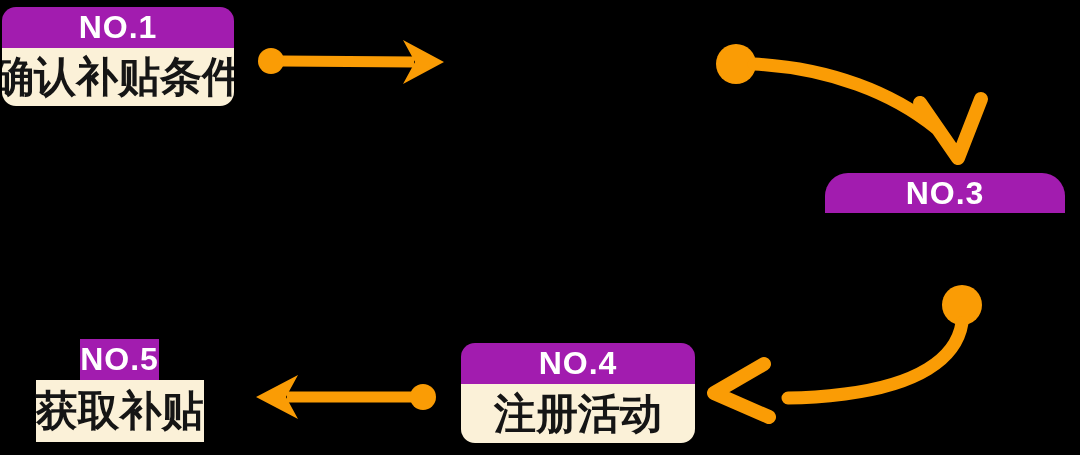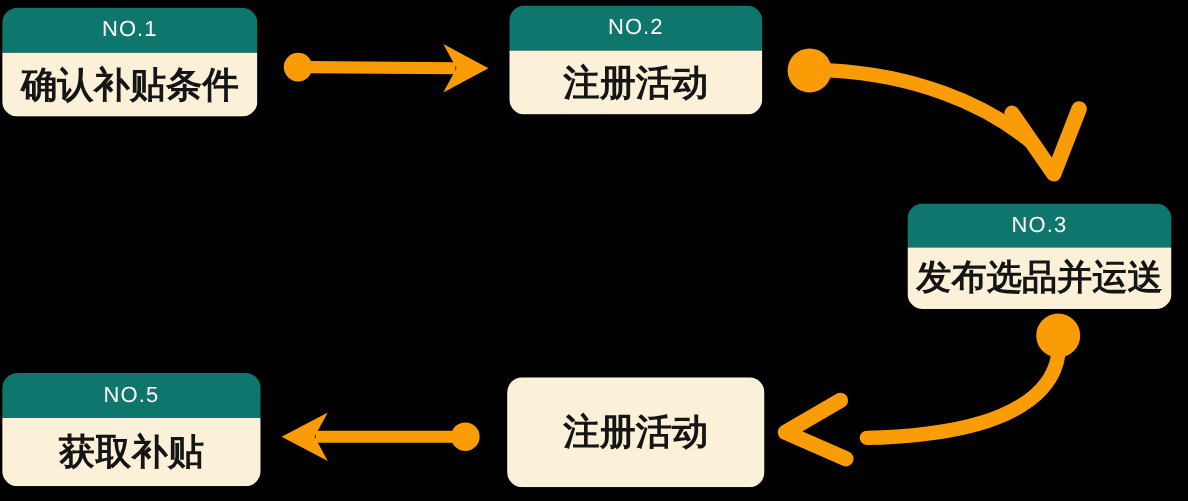--- a/index.html
+++ b/index.html
@@ -13,45 +13,45 @@
   .arrow-layer{position:absolute;left:0;top:0;width:1080px;height:455px;}
   .arrow-stroke{stroke:#FA9C05;fill:none;}
   .arrow-fill{fill:#FA9C05;stroke:none;}
   .step{
     position:absolute;
     border-radius:14px;
     overflow:hidden;
     display:flex;flex-direction:column;
   }
   .step-header{
-    background:#0f766e;
+    background:#a21caf;
     color:#FFFFFF;
-    font-weight:normal;
-    font-size:20px;
+    font-weight:bold;
+    font-size:32px;
     height:41px;
     display:flex;align-items:center;justify-content:center;
     letter-spacing:1px;
     flex:0 0 auto;
   }
   .step-body{
     background:#FBF1D8;
     color:#151515;
     font-weight:bold;
-    font-size:33px;
+    font-size:42px;
     flex:1 1 auto;
     display:flex;align-items:center;justify-content:center;
     white-space:nowrap;
   }
   #box1{left:2px;  top:7px;   width:232px;height:99px;}
   #box2{left:463px;top:5px;   width:230px;height:99px;}
-  #box3{left:825px;top:185px; width:240px;height:96px;}
+  #box3{left:825px;top:173px; width:240px;height:96px;border-radius:23px;}
   #box3 .step-header{height:40px;}
   #box3 .step-body{font-size:32px;}
   #box4{left:461px;top:343px; width:234px;height:100px;}
-  #box5{left:2px;  top:339px; width:235px;height:103px;}
+  #box5{left:2px;  top:339px; width:235px;height:103px;align-items:center;}
 </style>
 </head>
 <body>
 
 <div class="canvas">
 
   <svg class="arrow-layer" viewBox="0 0 1080 455" xmlns="http://www.w3.org/2000/svg">
 
     <g>
       <circle class="arrow-fill" cx="271" cy="61" r="13"></circle>
@@ -76,31 +76,27 @@
       <path class="arrow-stroke" d="M412,397 L287,397" stroke-width="11"></path>
       <polygon class="arrow-fill" points="256,397 298,375 286,397 298,419"></polygon>
     </g>
   </svg>
 
   <div class="step" id="box1">
     <div class="step-header">NO.1</div>
     <div class="step-body">确认补贴条件</div>
   </div>
 
-  <div class="step" id="box2">
-    <div class="step-header">NO.2</div>
-    <div class="step-body">注册活动</div>
-  </div>
 
   <div class="step" id="box3">
     <div class="step-header">NO.3</div>
-    <div class="step-body">发布选品并运送</div>
   </div>
 
   <div class="step" id="box4">
+    <div class="step-header">NO.4</div>
     <div class="step-body">注册活动</div>
   </div>
 
   <div class="step" id="box5">
     <div class="step-header">NO.5</div>
     <div class="step-body">获取补贴</div>
   </div>
 
 </div>
 

